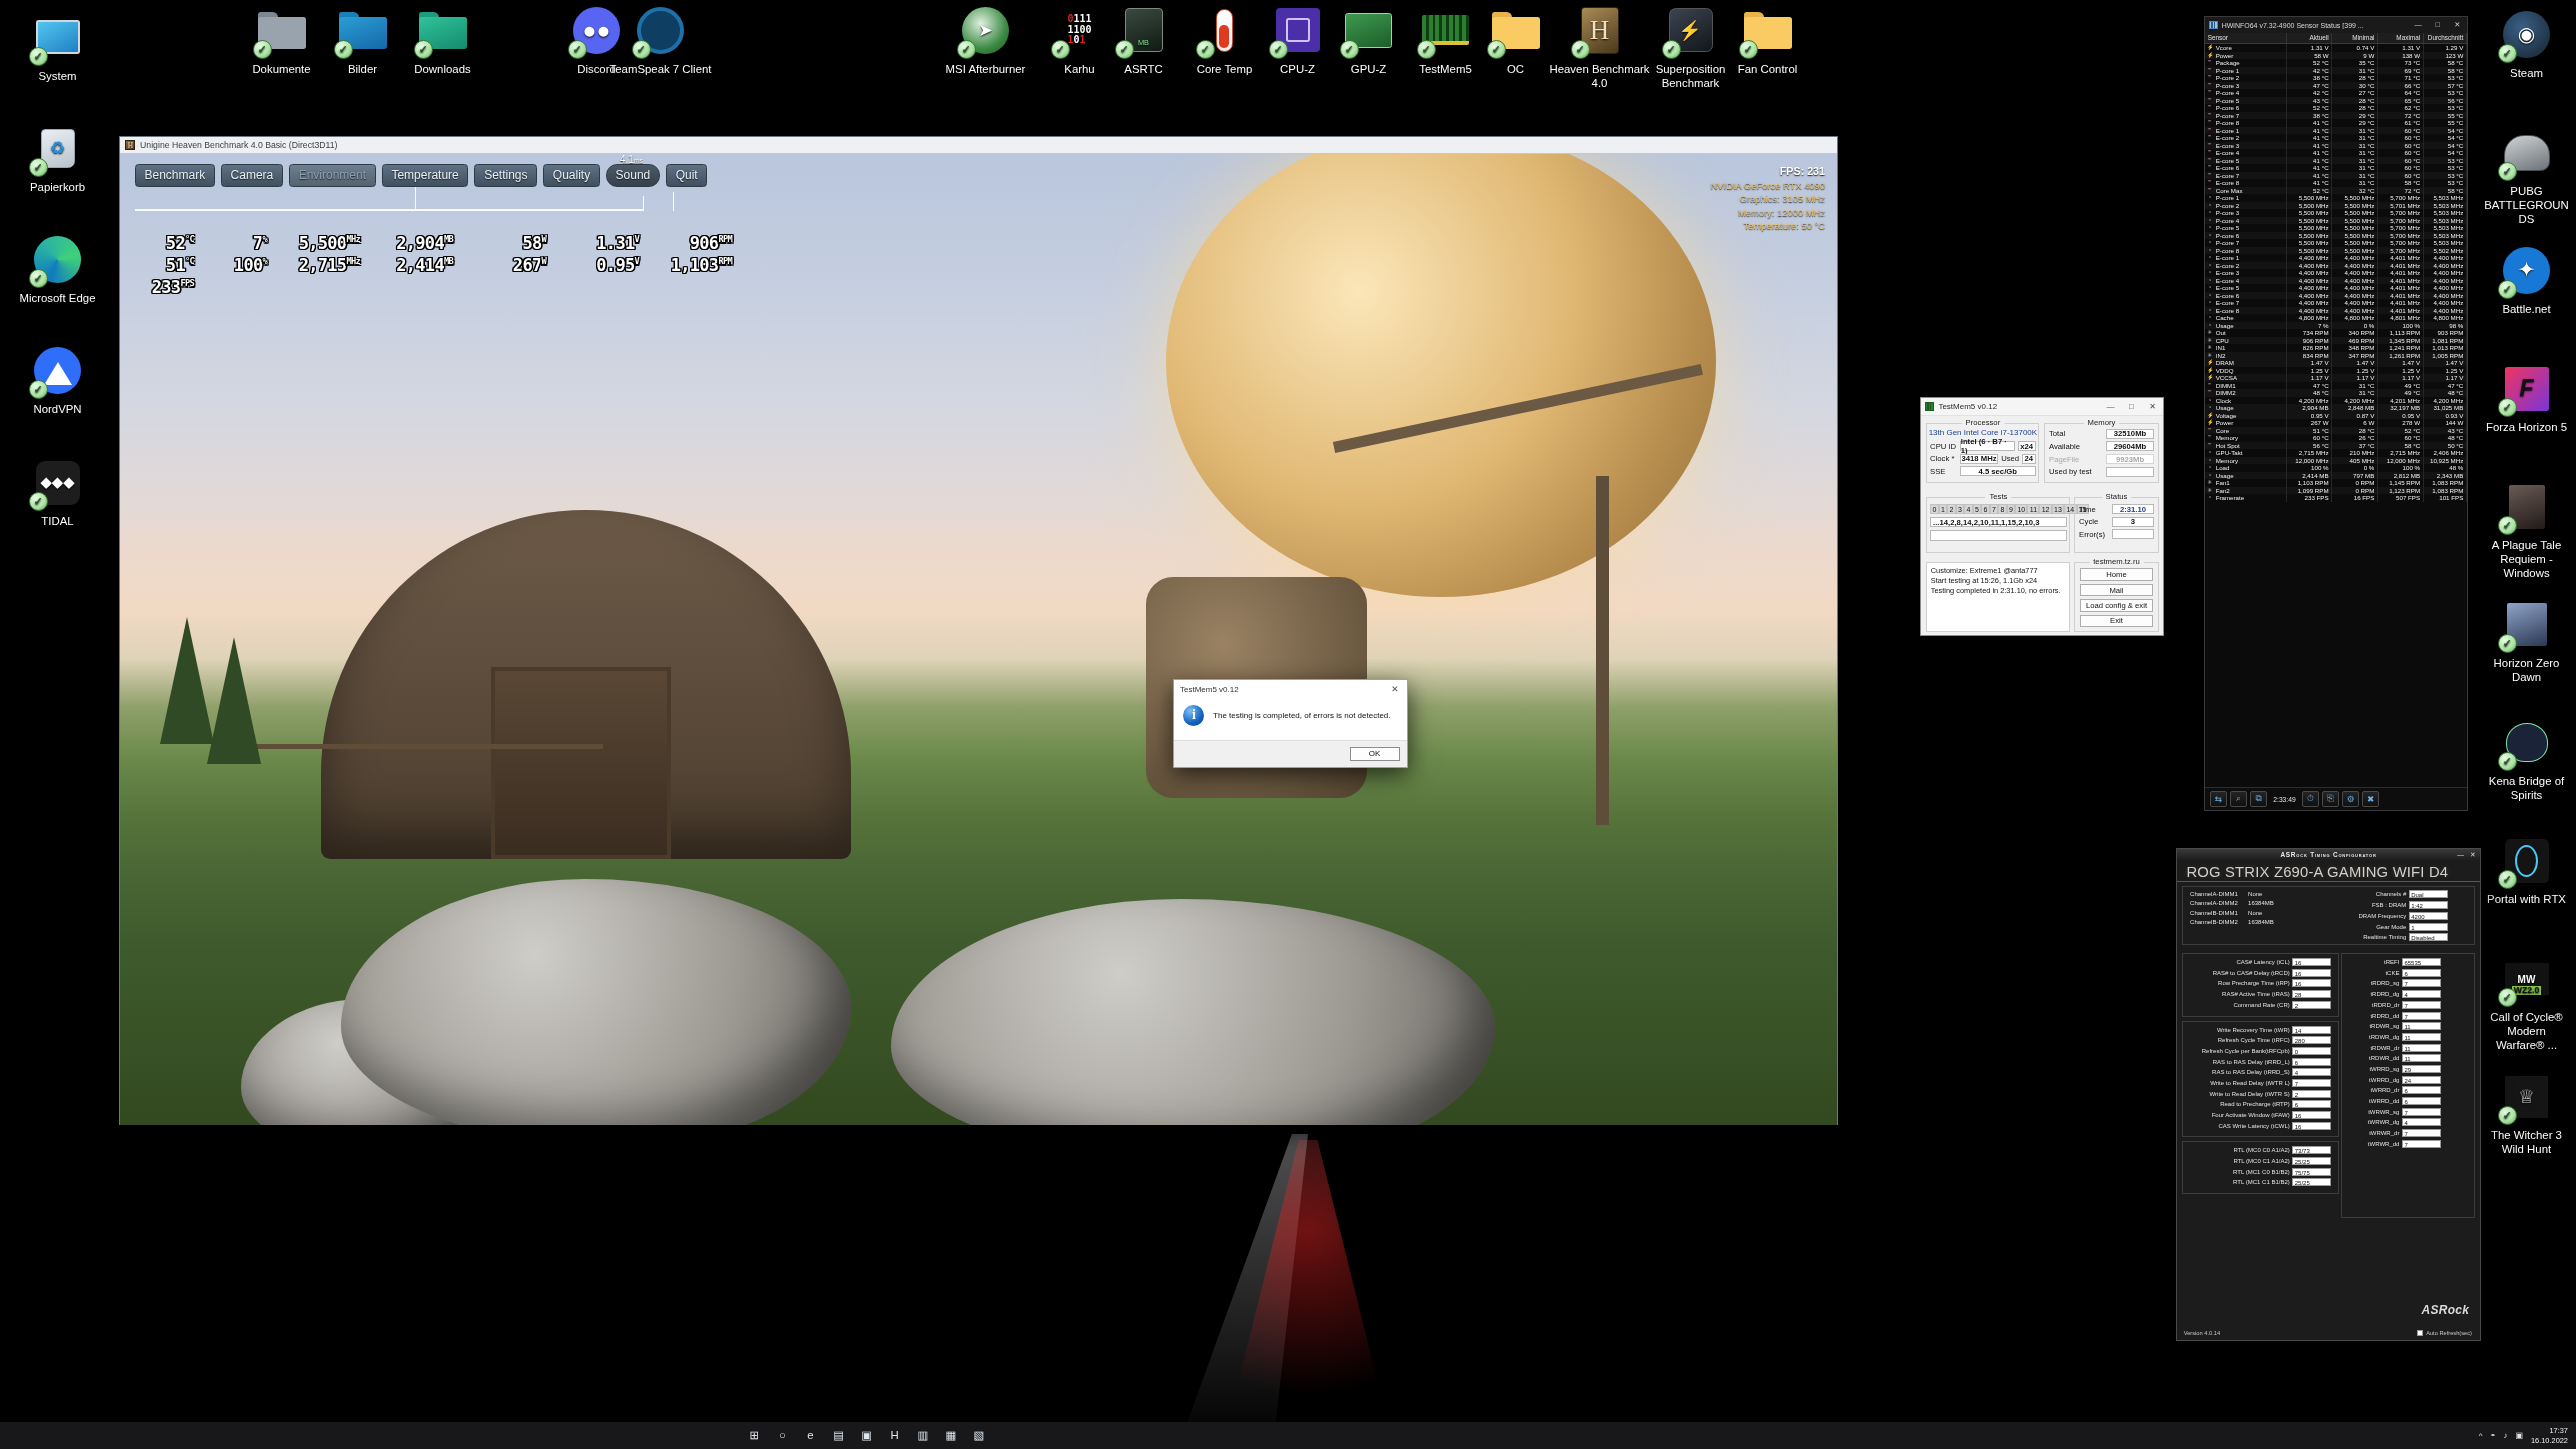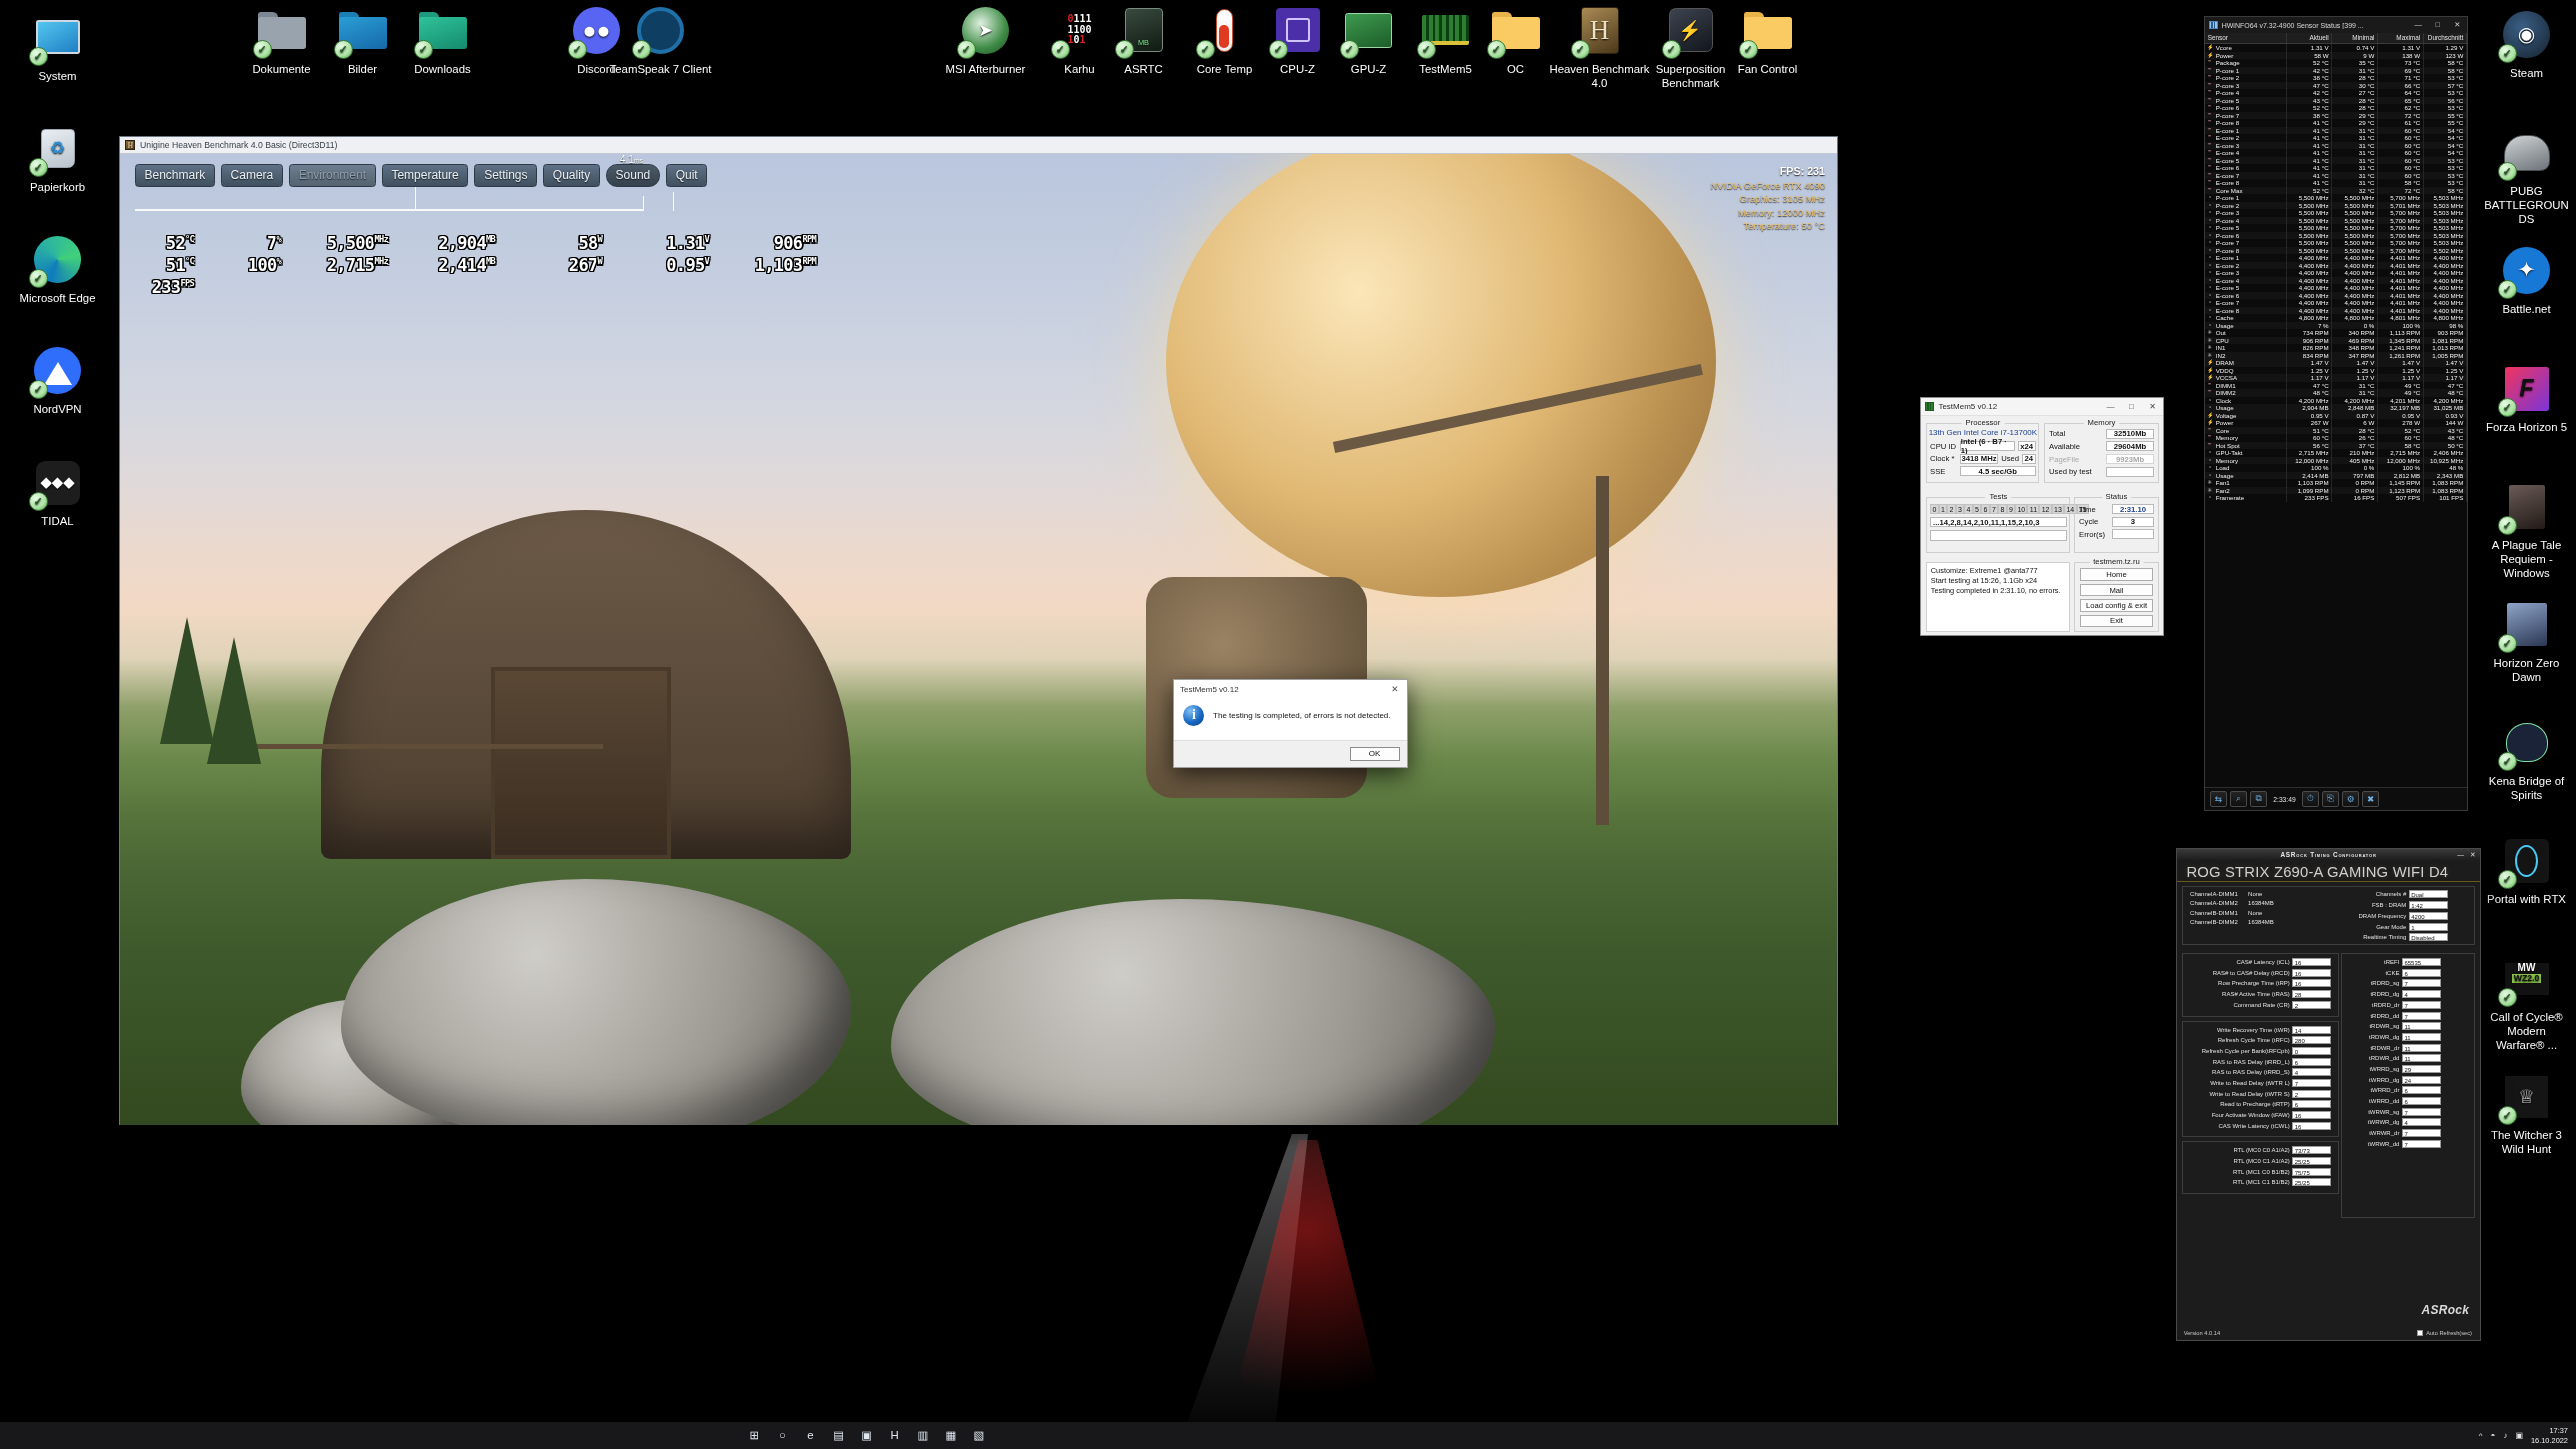--- a/index.html
+++ b/index.html
@@ -152,21 +152,21 @@
 
   
   #heaven .osd {
     position:absolute; left:12px; top:79px; z-index:8;
     font-family:"DejaVu Sans Mono", monospace;
     color:#fff; font-size:17px; font-weight:bold; line-height:1.28;
     letter-spacing:-0.7px;
     text-shadow: -1.3px 0 #000, 1.3px 0 #000, 0 -1.3px #000, 0 1.3px #000,
                  -1.3px -1.3px #000, 1.3px 1.3px #000, -1.3px 1.3px #000, 1.3px -1.3px #000;
   }
-  #heaven .osd .row { display:flex; gap:25px; }
+  #heaven .osd .row { display:flex; gap:11px; }
   #heaven .osd .cell { width:82px; text-align:right; white-space:nowrap; }
   #heaven .osd .cell.w1 { width:62px; }
   #heaven .osd sup { font-size:8.7px; vertical-align:super; }
 
   
   #heaven .gpuinfo {
     position:absolute; right:12px; top:9.4px; z-index:8; text-align:right;
     color:#e6c27a; font-size:9.4px; line-height:1.42;
     text-shadow:0 0.7px 1.3px rgba(0,0,0,.85);
   }
@@ -545,21 +545,21 @@
       <div class="glyph">
         <div style="width:44px;height:44px;border-radius:5.4px;background:#141414;display:flex;align-items:center;justify-content:center;">
           <div style="width:23px;height:32px;border:2.7px solid #49c8f5;border-radius:50%;"></div>
         </div>
         <span class="shield-chk">✓</span>
       </div>
       <span class="lbl">Portal with RTX</span>
     </div>
     <div class="desk-icon" style="left: 2482px; top: 951px; width: 89px;">
       <div class="glyph">
-        <div style="width:44px;height:32px;background:#121212;color:#fff;font-size:10px;font-weight:bold;display:flex;flex-direction:column;align-items:center;justify-content:flex-start;line-height:1;">MW<span style="background:#8bc34a;color:#111;font-size:8.7px;padding:0 2px;margin-top:1.3px;">WZ2.0</span></div>
+        <div style="width:44px;height:32px;background:#121212;color:#fff;font-size:10px;font-weight:bold;display:flex;flex-direction:column;align-items:center;justify-content:flex-end;line-height:1;">MW<span style="background:#8bc34a;color:#111;font-size:8.7px;padding:0 2px;margin-top:1.3px;">WZ2.0</span></div>
         <span class="shield-chk">✓</span>
       </div>
       <span class="lbl">Call of Cycle® Modern Warfare® ...</span>
     </div>
     <div class="desk-icon" style="left: 2482px; top: 1069px; width: 89px;">
       <div class="glyph">
         <div style="width:43px;height:42px;background:#151515;color:#cfcfcf;font-size:19px;display:flex;align-items:center;justify-content:center;">♕</div>
         <span class="shield-chk">✓</span>
       </div>
       <span class="lbl">The Witcher 3 Wild Hunt</span>

